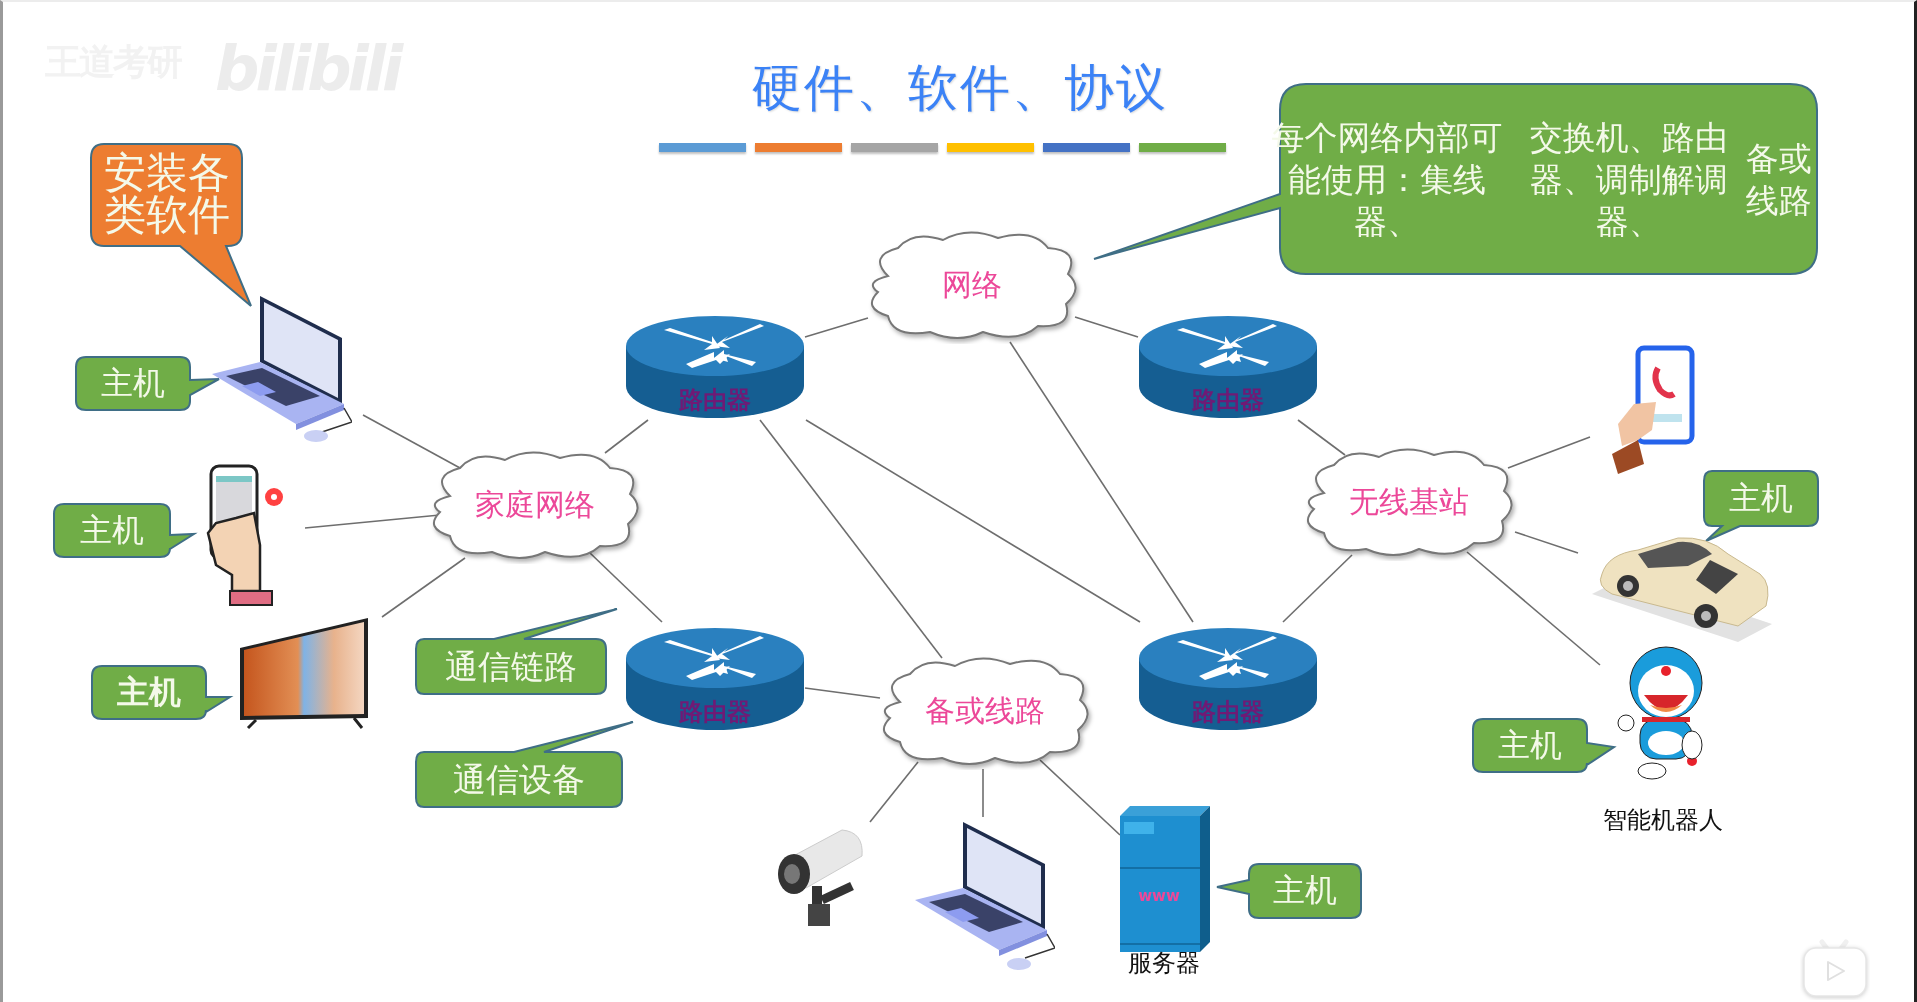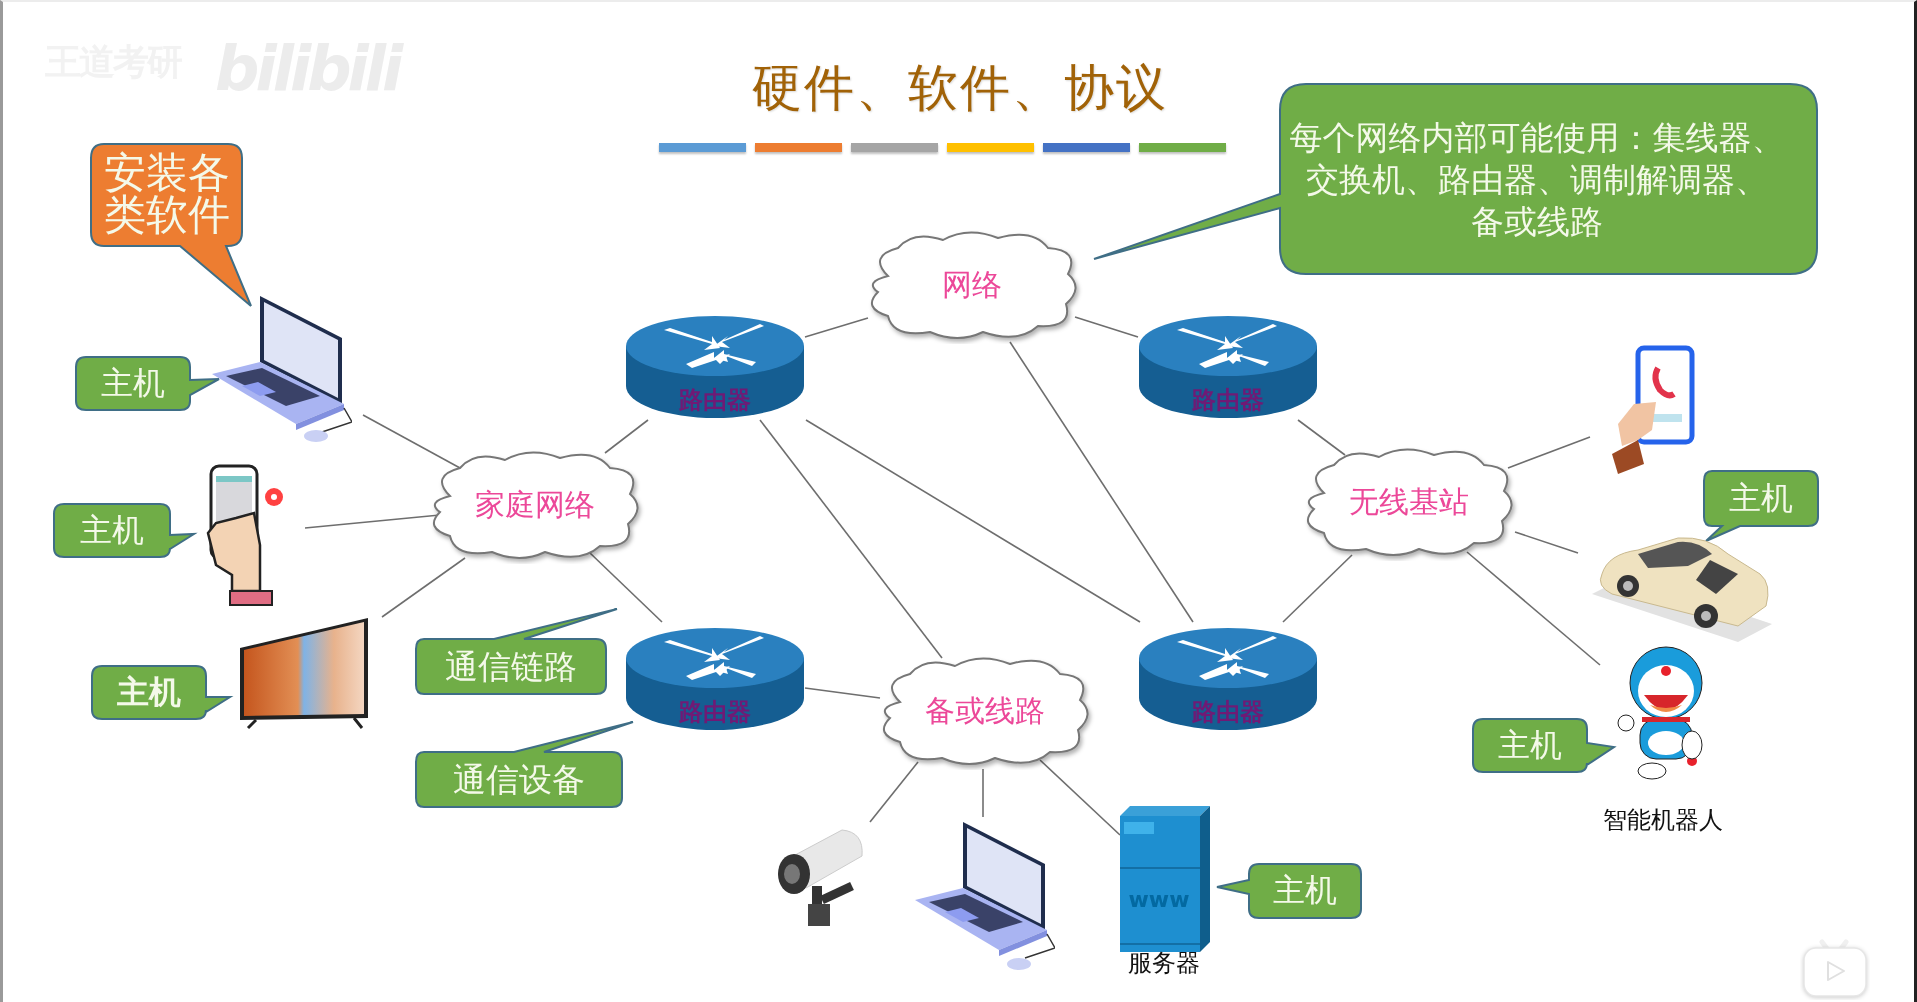--- a/index.html
+++ b/index.html
@@ -1,20 +1,20 @@
 <!DOCTYPE html>
 <html><head>
 <meta charset="utf-8">
 <style>
   html,body{margin:0;padding:0;}
   body{width:1917px;height:1002px;background:#ffffff;position:relative;overflow:hidden;font-family:"DejaVu Sans","Liberation Sans",sans-serif;}
   .frame{position:absolute;left:0;top:0;width:1917px;height:1002px;box-sizing:border-box;border-left:3px solid #9a9a9a;border-top:2px solid #ececec;border-right:3px solid #222;}
   svg.links{position:absolute;left:0;top:0;width:1917px;height:1002px;}
   .abs{position:absolute;}
-  .title{position:absolute;left:700px;top:55px;width:520px;text-align:center;font-family:"DejaVu Serif","Liberation Serif",serif;font-size:50px;color:#a16207;letter-spacing:2px;text-shadow:1px 1px 2px rgba(0,0,0,0.15);}
+  .title{position:absolute;left:700px;top:55px;width:520px;text-align:center;font-family:"DejaVu Serif","Liberation Serif",serif;font-size:50px;color:#3b82f6;letter-spacing:2px;text-shadow:1px 1px 2px rgba(0,0,0,0.15);}
   .bars{position:absolute;left:659px;top:143px;display:flex;gap:9px;}
   .bar{width:87px;height:9px;box-shadow:0 2px 2px rgba(0,0,0,0.25);}
   .cloud-label{position:absolute;left:0;top:0;width:100%;height:100%;display:flex;align-items:center;justify-content:center;font-size:30px;color:#ec4899;}
   .router-label{position:absolute;left:0;width:100%;text-align:center;color:#701a75;font-weight:bold;font-size:24px;}
   .callout-text{position:absolute;display:flex;align-items:center;justify-content:center;text-align:center;color:#f4f9e9;font-family:"DejaVu Serif","Liberation Serif",serif;}
   .dev-label{position:absolute;font-size:24px;color:#111;text-align:center;margin-top:11px;}
   .watermark{position:absolute;left:45px;top:38px;font-size:36px;font-weight:bold;color:#f2f2f2;letter-spacing:-2px;}
   .bili{position:absolute;left:215px;top:32px;font-size:62px;font-weight:bold;color:#ececec;font-style:italic;letter-spacing:-4px;}
 </style>
 </head>
@@ -55,21 +55,21 @@
   <div class="bar" style="background:#ed7d31"></div>
   <div class="bar" style="background:#a5a5a5"></div>
   <div class="bar" style="background:#ffc000"></div>
   <div class="bar" style="background:#4472c4"></div>
   <div class="bar" style="background:#70ad47"></div>
 </div>
 
 <svg class="abs" style="left:1090px;top:80px;" width="735" height="200">
   <path d="M190,30 Q190,4 216,4 L700,4 Q727,4 727,30 L727,168 Q727,194 700,194 L216,194 Q190,194 190,168 L190,128 L4,179 L190,114 Z" fill="#70ad47" stroke="#3f6e86" stroke-width="2"></path>
 </svg>
-<div class="callout-text" style="left:1262px;top:88px;width:550px;height:184px;flex-direction:column;font-size:33px;line-height:42px;">
+<div class="callout-text" style="left:1262px;top:88px;width:550px;height:184px;flex-direction:row;font-size:33px;line-height:42px;">
   <div>每个网络内部可能使用：集线器、</div>
   <div>交换机、路由器、调制解调器、</div>
   <div>备或线路</div>
 </div>
 
 <svg class="abs" style="left:88px;top:140px;" width="170" height="172">
   <path d="M16,4 L140,4 Q154,4 154,18 L154,92 Q154,106 140,106 L138,106 L163,166 L92,106 L16,106 Q3,106 3,92 L3,18 Q3,4 16,4 Z" fill="#ed7d31" stroke="#3f6e86" stroke-width="2"></path>
 </svg>
 <div class="callout-text" style="left:92px;top:146px;width:150px;height:96px;flex-direction:column;font-size:42px;line-height:42px;">
   <div>安装各</div>
@@ -252,21 +252,21 @@
 
 <div class="abs" style="left:1118px;top:804px;width:96px;height:150px;">
   <svg width="96" height="150">
     <path d="M2,12 L12,2 L92,2 L82,12 Z" fill="#3aa0d8"></path>
     <path d="M82,12 L92,2 L92,138 L82,148 Z" fill="#0f5e8c"></path>
     <rect x="2" y="12" width="80" height="136" fill="#1e8fd0"></rect>
     <rect x="6" y="18" width="30" height="12" fill="#3fb2ea"></rect>
     <line x1="2" y1="64" x2="82" y2="64" stroke="#136fa5" stroke-width="2"></line>
     <line x1="2" y1="140" x2="82" y2="140" stroke="#136fa5" stroke-width="2"></line>
   </svg>
-  <div style="position:absolute;left:0;top:83px;width:82px;text-align:center;color:#0369a1;font-weight:bold;font-size:22px;">www</div>
+  <div style="position:absolute;left:0;top:83px;width:82px;text-align:center;color:#ec4899;font-weight:bold;font-size:15px;">www</div>
 </div>
 <div class="dev-label" style="left:1114px;top:936px;width:100px;font-family:Liberation Serif, serif;">服务器</div>
 
 <svg class="abs" style="left:1608px;top:344px;" width="95" height="135">
   <rect x="30" y="4" width="54" height="94" rx="6" fill="#fff" stroke="#2563eb" stroke-width="5"></rect>
   <path d="M50,24 Q44,34 52,46 Q60,54 66,50" stroke="#e2334b" stroke-width="6" fill="none"></path>
   <rect x="40" y="70" width="34" height="8" fill="#bfe3ee"></rect>
   <path d="M26,60 L48,58 L44,86 L30,96 L14,102 L10,80 Z" fill="#f1c4a3"></path>
   <path d="M4,110 L30,96 L36,120 L10,130 Z" fill="#9c4a24"></path>
 </svg>

